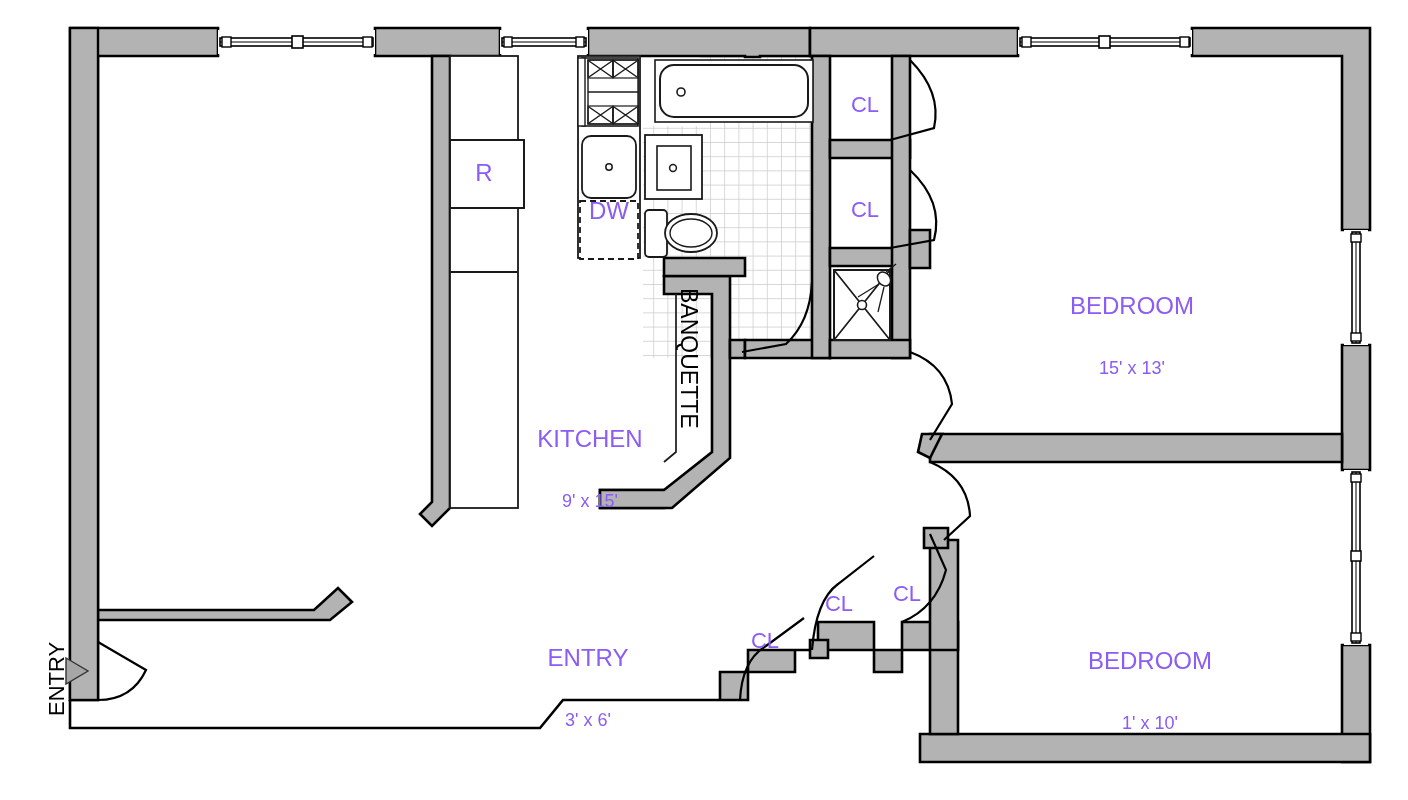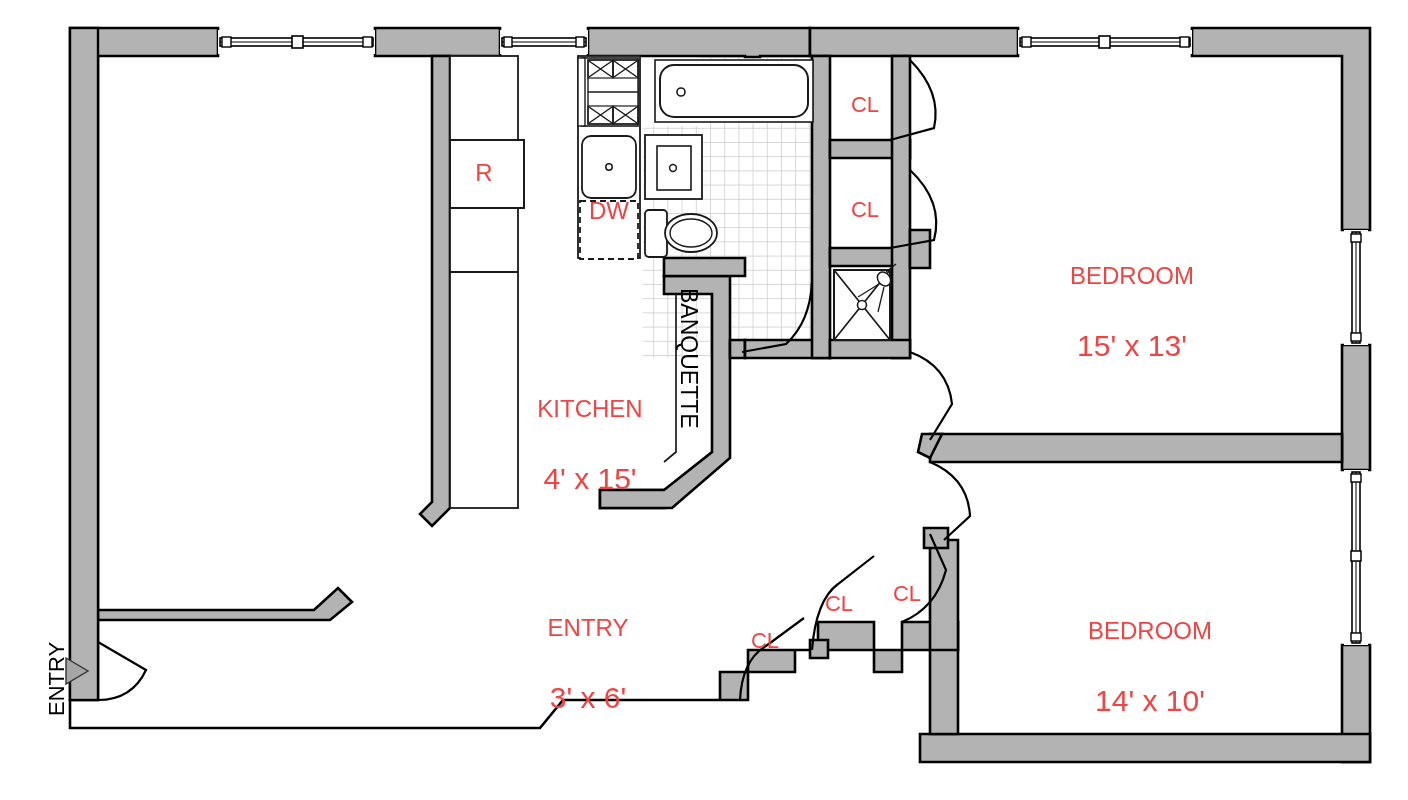--- a/index.html
+++ b/index.html
@@ -5,31 +5,31 @@
 <style>
   html,body{margin:0;padding:0;background:#ffffff;}
   body{
     font-family:"Liberation Sans", sans-serif;
     width:1408px;height:800px;overflow:hidden;
   }
   #plan-root{position:relative;width:1408px;height:800px;background:#fff;}
   #plan-svg{position:absolute;left:0;top:0;}
   .rm-label{
     position:absolute;
-    color:#ef4444;
+    color:#8b5cf6;
     font-family:"Liberation Sans", sans-serif;
     white-space:pre;
     text-align:center;
     line-height:1.17;
     pointer-events:none;
   }
-  .rm-name{display:block;}
+  .rm-name{display:block;margin-top:30px;}
   .rm-dim{display:block;}
   .lbl-big .rm-name{font-size:24px;}
-  .lbl-big .rm-dim{font-size:30px;}
+  .lbl-big .rm-dim{font-size:18px;}
   .lbl-cl{font-size:22px;}
   .lbl-app{font-size:24px;}
   .lbl-vert{
     position:absolute;
     font-size:23px;
     color:#000;
     white-space:nowrap;
     transform-origin:0 0;
   }
   .lbl-entry{
@@ -254,36 +254,36 @@
     <path d="M740 700 Q 742 660 766 646 L804 618"></path>
     <path d="M812 650 Q 816 600 838 584 L874 556"></path>
     <path d="M902 622 Q 936 608 946 570 L930 534"></path>
   </g>
 
 </svg>
 
 
 <div class="rm-label lbl-big" style="left:590px;top:358px;transform:translate(-50%,0);">
   <span class="rm-name">KITCHEN</span>
-  <span class="rm-dim">4' x 15'</span>
+  <span class="rm-dim">9' x 15'</span>
 </div>
 
 <div class="rm-label lbl-big" style="left:588px;top:577px;transform:translate(-50%,0);">
   <span class="rm-name">ENTRY</span>
   <span class="rm-dim">3' x 6'</span>
 </div>
 
 <div class="rm-label lbl-big" style="left:1132px;top:225px;transform:translate(-50%,0);">
   <span class="rm-name">BEDROOM</span>
   <span class="rm-dim">15' x 13'</span>
 </div>
 
 <div class="rm-label lbl-big" style="left:1150px;top:580px;transform:translate(-50%,0);">
   <span class="rm-name">BEDROOM</span>
-  <span class="rm-dim">14' x 10'</span>
+  <span class="rm-dim">1' x 10'</span>
 </div>
 
 <div class="rm-label lbl-cl" style="left:865px;top:105px;transform:translate(-50%,-50%);">CL</div>
 <div class="rm-label lbl-cl" style="left:865px;top:210px;transform:translate(-50%,-50%);">CL</div>
 <div class="rm-label lbl-cl" style="left:765px;top:641px;transform:translate(-50%,-50%);">CL</div>
 <div class="rm-label lbl-cl" style="left:839px;top:604px;transform:translate(-50%,-50%);">CL</div>
 <div class="rm-label lbl-cl" style="left:907px;top:594px;transform:translate(-50%,-50%);">CL</div>
 
 <div class="rm-label lbl-app" style="left:484px;top:173px;transform:translate(-50%,-50%);">R</div>
 <div class="rm-label lbl-app" style="left:609px;top:211px;transform:translate(-50%,-50%);">DW</div>

